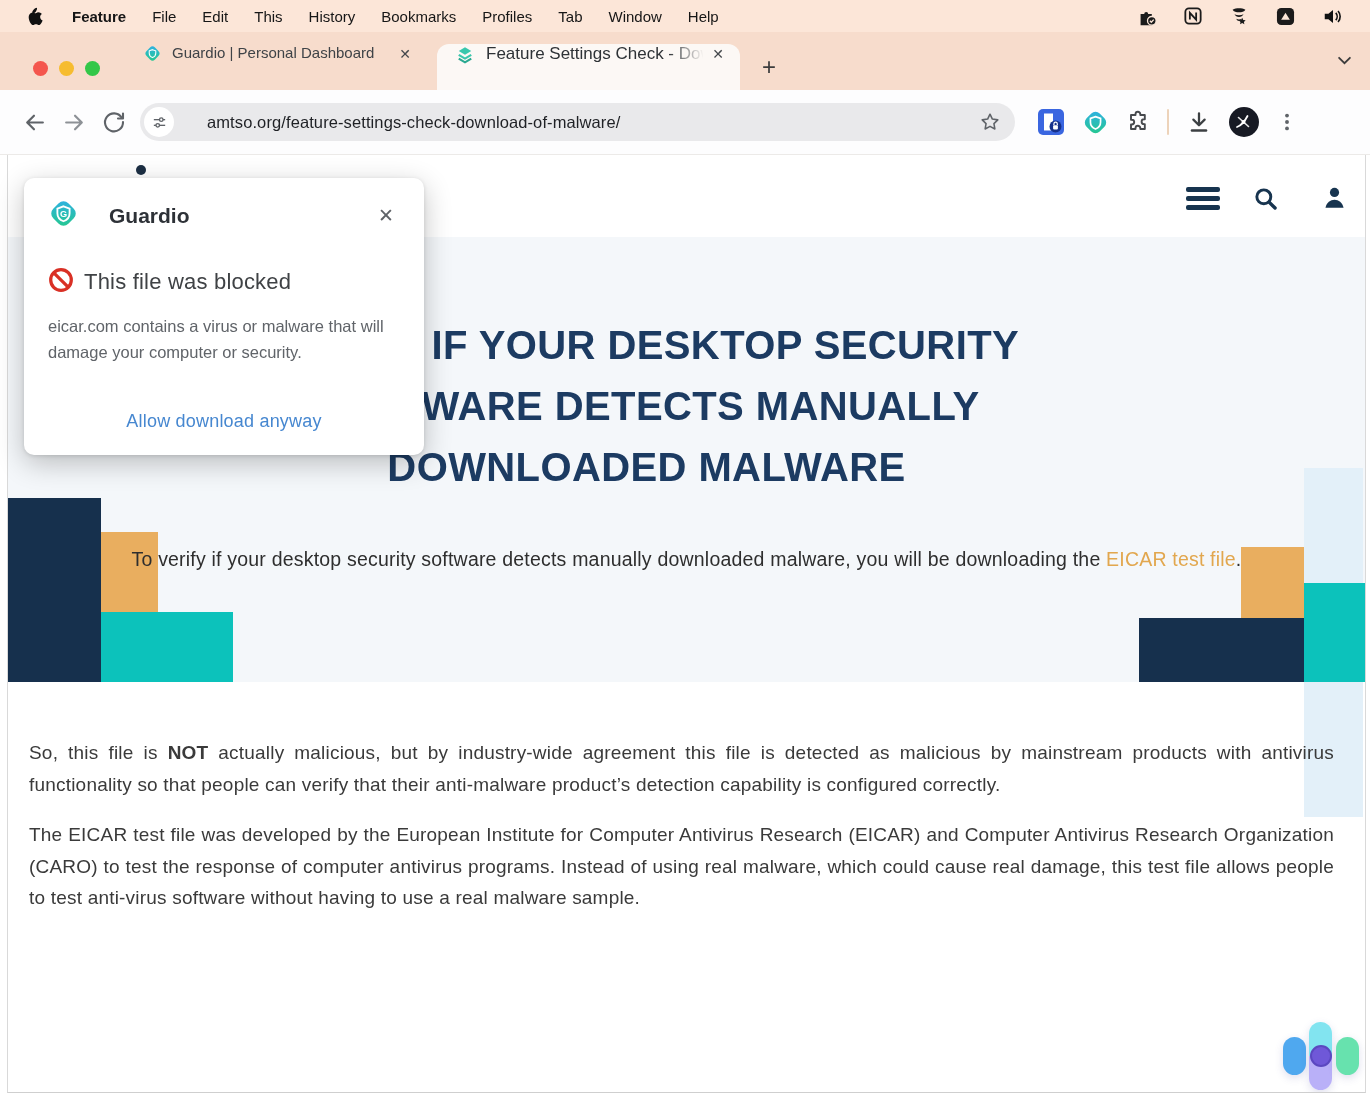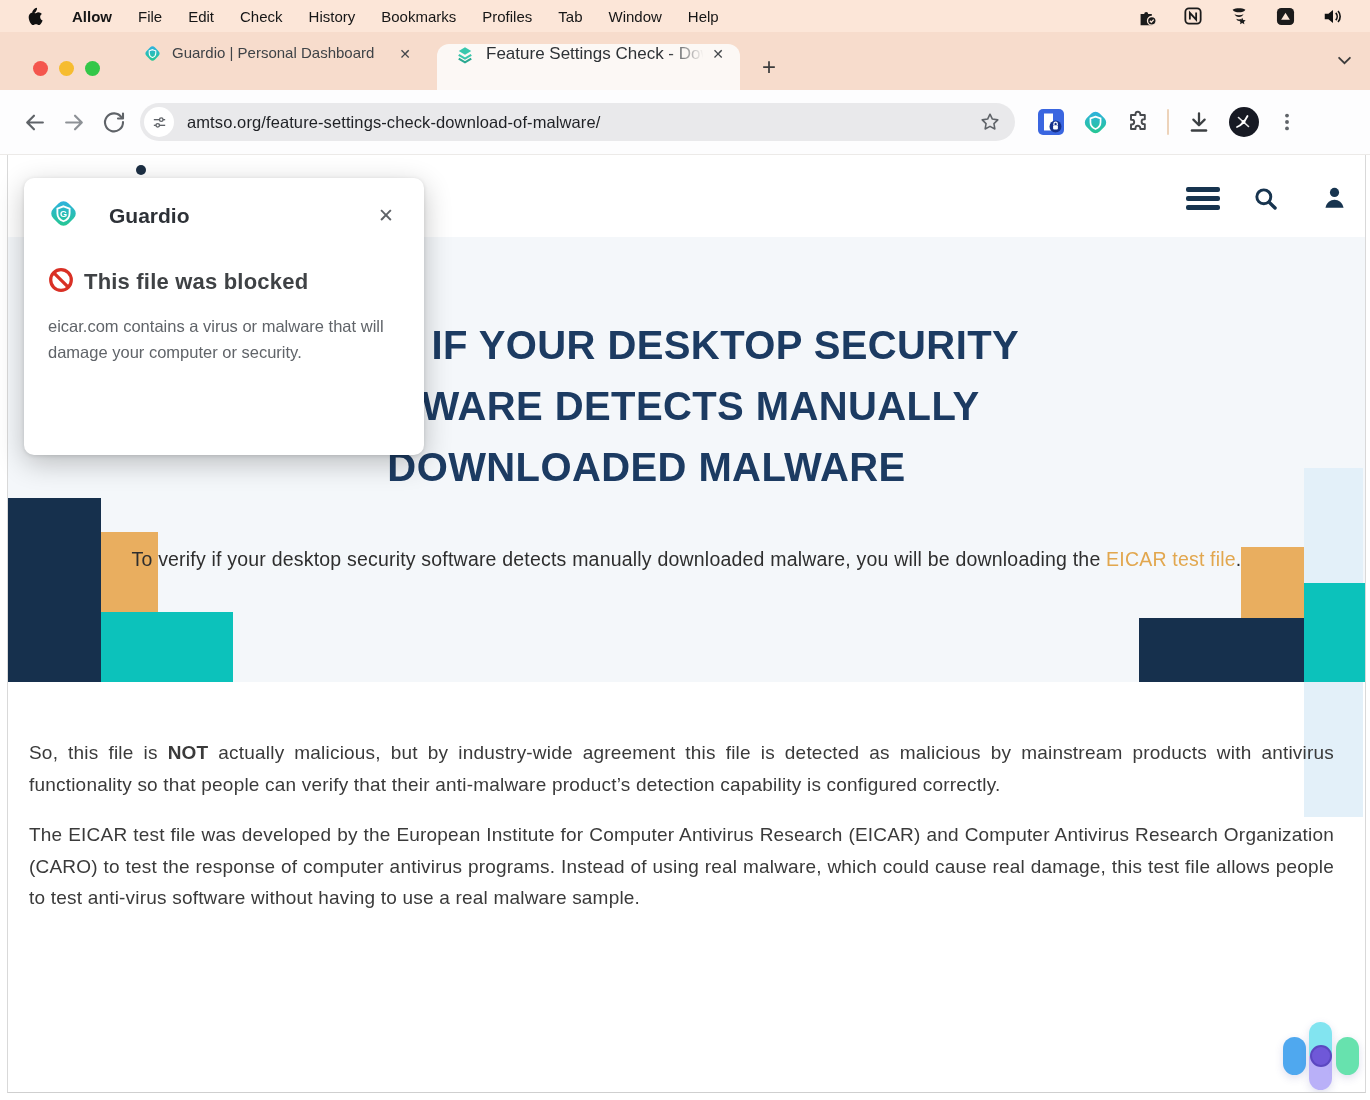--- a/index.html
+++ b/index.html
@@ -44,21 +44,21 @@
   .strip-chevron{ position:absolute; right:18px; top:24px; display:flex; }
   
   .toolbar{
     height:65px; background:#fdfdfe; display:flex; align-items:center;
     border-bottom:1px solid #eceae8; position:relative;
   }
   .nav-btn{ width:40px; height:40px; display:flex; align-items:center; justify-content:center; flex:none; }
   .nav-btn.back{ margin-left:14px; }
   .urlbar{
     margin-left:6px; width:875px; height:38px; background:#e9e9eb; border-radius:19px;
-    display:flex; align-items:center; padding:0 10px 0 4px; flex:none;
+    display:flex; align-items:center; padding:0 10px 0 4px; flex:none;gap:20px;
   }
   .site-chip{ width:30px; height:30px; background:#fff; border-radius:50%;
     display:flex; align-items:center; justify-content:center; flex:none; }
   .url-text{ margin-left:13px; font-size:16.5px; color:#1f2125; letter-spacing:.1px; flex:1; white-space:nowrap; overflow:hidden; }
   .star-btn{ display:flex; padding:4px; flex:none; }
   .ext-area{ display:flex; align-items:center; margin-left:22px; gap:17px; }
   .icon-btn{ display:flex; align-items:center; justify-content:center; }
   .ext-sep{ width:2px; height:26px; background:#edd3ba; border-radius:1px; }
   
   .page{
@@ -119,38 +119,38 @@
   
   .popup{
     position:absolute; left:24px; top:178px; width:400px; height:277px; background:#fff;
     border-radius:10px; box-shadow:0 8px 28px rgba(0,0,0,.24), 0 1px 4px rgba(0,0,0,.12);
     z-index:50; padding:20px 24px;
   }
   .popup-header{ display:flex; align-items:center; }
   .popup-brand{ font-size:21px; font-weight:bold; color:#2d3137; margin-left:30px; flex:1; }
   .popup-close{ font-size:19px; color:#5f6368; padding:2px 6px; }
   .popup-titlerow{ display:flex; align-items:center; margin-top:34px; }
-  .popup-title{ font-size:22px; font-weight:bold; color:#3f4245; margin-left:10px; letter-spacing:.2px; }
+  .popup-title{ font-size:22px; font-weight:normal; color:#3f4245; margin-left:10px; letter-spacing:.2px; }
   .popup-msg{ margin-top:16px; font-size:16.5px; line-height:26px; color:#606469; width:356px; }
   .popup-action{ display:block; text-align:center; margin-top:46px; font-size:18px;
     color:#4687d0; text-decoration:none; letter-spacing:.2px; }
 </style>
 </head>
 <body>
 
 <div class="menubar">
   <span class="apple">
     <svg viewBox="0 0 16 20" width="15" height="19">
         <path fill="#111" d="M8.3 4.8c.9-1.1 1.5-2.6 1.3-4.1-1.3.1-2.8.9-3.7 2-1 1.1-1.6 2.6-1.4 4 1.4.1 2.9-.8 3.8-1.9zM12.9 10.6c0-2.2 1.8-3.2 1.9-3.3-1-1.5-2.6-1.7-3.2-1.7-1.4-.1-2.7.8-3.4.8-.7 0-1.8-.8-3-.8-1.5 0-2.9.9-3.7 2.2-1.6 2.7-.4 6.8 1.1 9 .8 1.1 1.7 2.3 2.9 2.3 1.2 0 1.6-.8 3-.8s1.8.8 3 .8 2-1.1 2.8-2.2c.9-1.3 1.2-2.5 1.3-2.6-.1-.1-2.7-1-2.7-3.7z"></path>
       </svg>
   </span>
-  <span class="m-app">Allow</span>
+  <span class="m-app">Feature</span>
   <span class="m-item">File</span>
   <span class="m-item">Edit</span>
-  <span class="m-item">Check</span>
+  <span class="m-item">This</span>
   <span class="m-item">History</span>
   <span class="m-item">Bookmarks</span>
   <span class="m-item">Profiles</span>
   <span class="m-item">Tab</span>
   <span class="m-item">Window</span>
   <span class="m-item">Help</span>
   <div class="menubar-status">
     <span>
       <svg viewBox="0 0 22 22" width="19" height="19">
           <path d="M3 8h4.2a2.3 2.3 0 1 1 4.6 0H16v4.2a2.3 2.3 0 1 0 0 4.6V21H3z" fill="#1b1b1b"></path>
@@ -400,13 +400,14 @@
   <div class="popup-titlerow">
     <span>
       <svg viewBox="0 0 24 24" width="26" height="26">
           <circle cx="12" cy="12" r="9.5" fill="none" stroke="#d93025" stroke-width="3"></circle>
           <line x1="5.6" y1="5.6" x2="18.4" y2="18.4" stroke="#d93025" stroke-width="3"></line>
         </svg>
     </span>
     <span class="popup-title">This file was blocked</span>
   </div>
   <p class="popup-msg">eicar.com contains a virus or malware that will damage your computer or security.</p>
+  <a class="popup-action" href="#">Allow download anyway</a>
 </div>
 
 </body></html>

